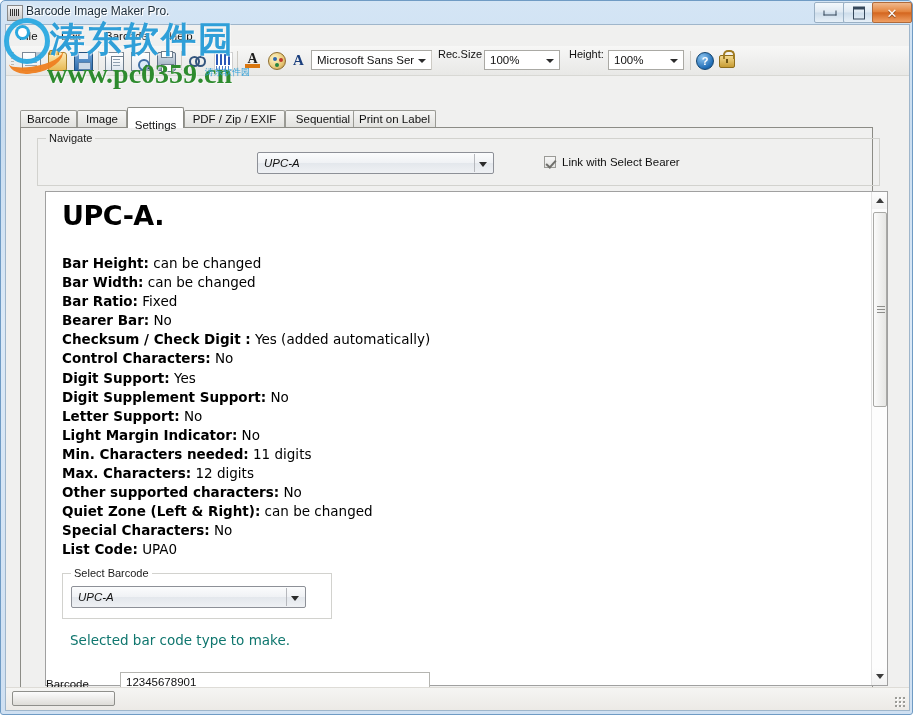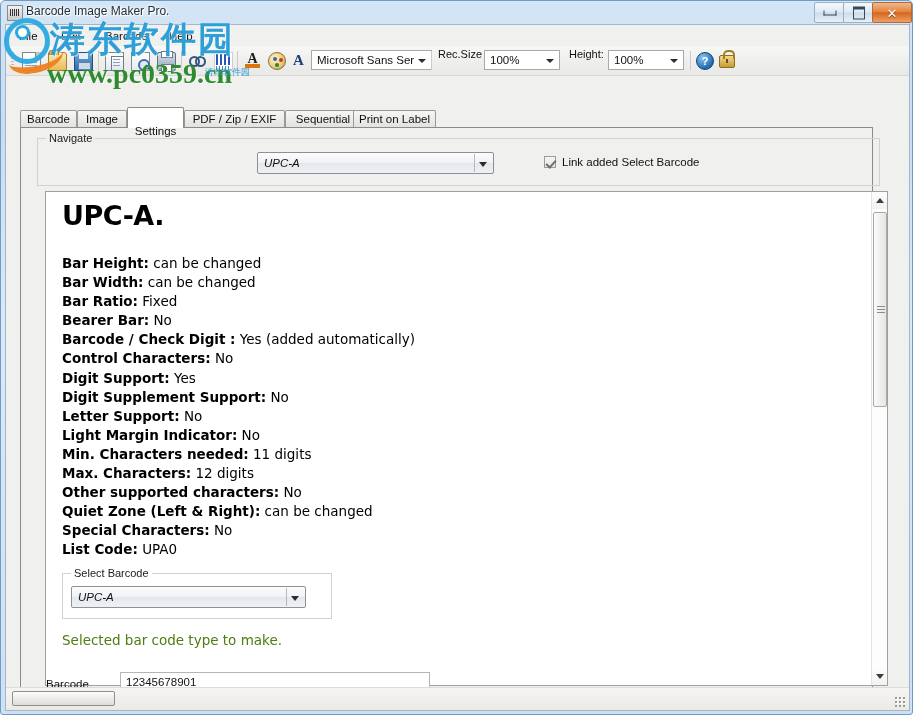--- a/index.html
+++ b/index.html
@@ -161,21 +161,21 @@
   
   #tabstrip{position:absolute;left:14px;top:82px;height:20px;}
   .tab{
     position:absolute;top:3px;height:17px;box-sizing:border-box;
     background:linear-gradient(180deg,#f6f6f5,#e2e2df);
     border:1px solid #9a9a94;border-bottom:none;
     font-size:11.5px;color:#111;text-align:center;
     padding-top:2px;cursor:default;border-radius:2px 2px 0 0;
   }
   .tab.active{
-    top:0;height:21px;padding-top:17px;
+    top:0;height:21px;padding-top:11px;
     background:#ffffff;border-color:#8c8c86;z-index:5;
     font-weight:normal;
   }
   
   #tabpage{
     position:absolute;left:14px;top:102px;width:853px;height:573px;
     background:#f0f0ef;border:1px solid #8c8c86;box-sizing:border-box;
   }
   
   .groupbox{position:absolute;border:1px solid #d2d2ce;background:transparent;box-sizing:border-box;}
@@ -230,22 +230,22 @@
     line-height:19.1px;white-space:nowrap;
   }
   .spec-row b{font-weight:bold;}
   .spec-row span{font-weight:normal;}
 
   #sel-group{position:absolute;left:16px;top:381px;width:270px;height:46px;
     border:1px solid #d2d2ce;box-sizing:border-box;}
   #sel-group .gb-title{position:absolute;top:-7px;left:8px;background:#ffffff;padding:0 3px;
     font-size:11px;color:#1a1a1a;}
   #spec-note{
-    position:absolute;left:16px;top:440px;
-    font-family:"DejaVu Sans",sans-serif;font-size:13.5px;color:#4d7c0f;white-space:nowrap;
+    position:absolute;left:24px;top:440px;
+    font-family:"DejaVu Sans",sans-serif;font-size:13.5px;color:#0f766e;white-space:nowrap;
   }
   
   #vscroll{
     position:absolute;right:0;top:0;width:16px;height:100%;
     background:#fdfdfd;border-left:1px solid #e3e3e3;box-sizing:border-box;
   }
   .sb-arrow{
     position:absolute;left:0;width:16px;height:17px;
     background:linear-gradient(180deg,#fdfdfd,#f2f2f2);
   }
@@ -446,21 +446,21 @@
     <div id="tabpage">
 
       <div class="groupbox" style="left:16px;top:10px;width:843px;height:48px;">
         <span class="gb-title">Navigate</span>
         <div class="combo" style="left:219px;top:13px;width:237px;">
           <span class="txt">UPC-A</span>
           <span class="btn"></span>
         </div>
         <div class="cbox" style="left:506px;top:16px;">
           <span class="box"></span>
-          <span class="lab">Link added Select Barcode</span>
+          <span class="lab">Link with Select Bearer</span>
         </div>
       </div>
 
       <div id="specpanel">
         <div id="specinner">
 
           <div id="spec-h1">UPC-A.</div>
 
           <div id="spec-list">
             <div class="spec-row">
@@ -473,21 +473,21 @@
             </div>
             <div class="spec-row">
               <b>Bar Ratio:</b>
               <span>Fixed</span>
             </div>
             <div class="spec-row">
               <b>Bearer Bar:</b>
               <span>No</span>
             </div>
             <div class="spec-row">
-              <b>Barcode / Check Digit :</b>
+              <b>Checksum / Check Digit :</b>
               <span>Yes (added automatically)</span>
             </div>
             <div class="spec-row">
               <b>Control Characters:</b>
               <span>No</span>
             </div>
             <div class="spec-row">
               <b>Digit Support:</b>
               <span>Yes</span>
             </div>

